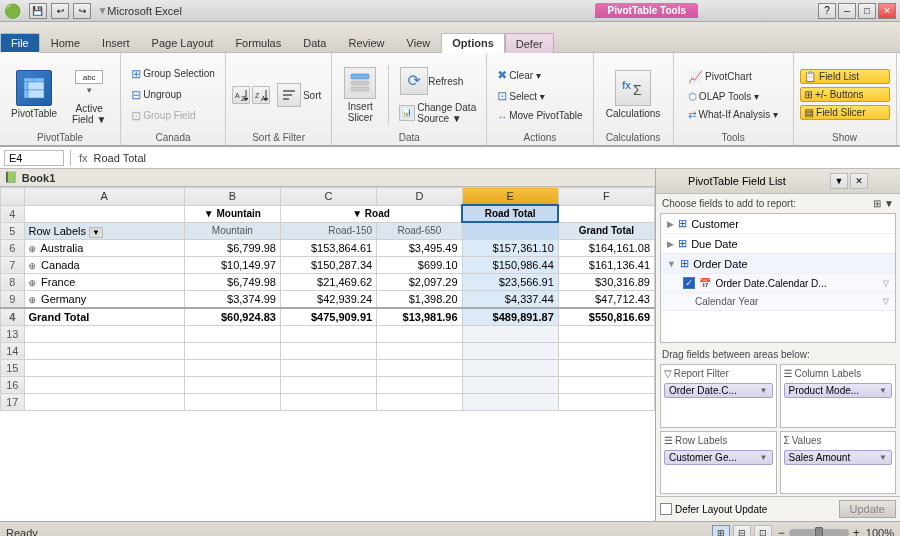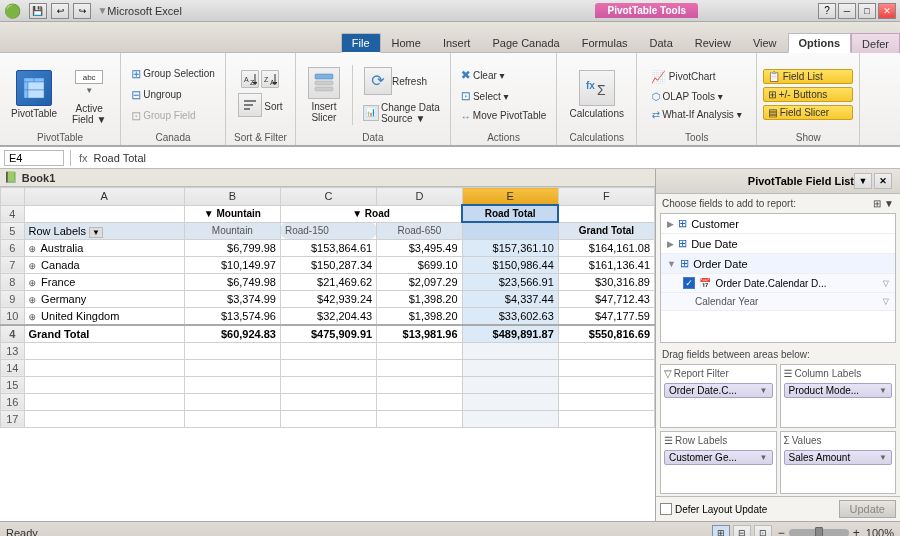--- a/index.html
+++ b/index.html
@@ -18,23 +18,22 @@
     .title-bar-left { display: flex; align-items: center; gap: 4px; }
     .title-bar-controls { display: flex; gap: 2px; }
     .title-ctrl { width: 18px; height: 16px; background: linear-gradient(to bottom, #f0f0f0, #d8d8d8); border: 1px solid #888; font-size: 9px; display: flex; align-items: center; justify-content: center; cursor: pointer; }
 
     
     .ribbon-tabs {
       background: linear-gradient(to bottom, #e8e4de, #d5d0ca);
       height: 31px;
       display: flex;
       align-items: flex-end;
-      padding-left: 20px;
+      padding-left: 0;
       border-bottom: 1px solid #bbb;
-      justify-content: flex-end;
     }
     .ribbon-tab {
       padding: 3px 10px;
       font-size: 11px;
       cursor: pointer;
       border: 1px solid transparent;
       border-bottom: none;
       height: 20px;
       display: flex;
       align-items: center;
@@ -180,26 +179,27 @@
       width: 245px;
       background: #f5f3f0;
       border-left: 1px solid #aaa;
       display: flex;
       flex-direction: column;
       font-size: 11px;
     }
     .pivot-panel-title {
       background: linear-gradient(to bottom, #e8e4de, #d8d4ce);
       padding: 4px 8px;
-      font-weight: bold;
+      font-weight: normal;
       font-size: 11px;
       border-bottom: 1px solid #bbb;
       display: flex;
       align-items: center;
-      justify-content: flex-end;
+      justify-content: center;
+      gap: 44px;
     }
     .pivot-panel-title-right { display: flex; gap: 2px; }
     .pivot-icon-btn {
       width: 18px; height: 16px;
       background: linear-gradient(to bottom, #f0f0f0, #ddd);
       border: 1px solid #bbb;
       display: flex; align-items: center; justify-content: center;
       font-size: 9px; cursor: pointer;
     }
     .pivot-section-label {
@@ -342,21 +342,21 @@
     <span class="title-ctrl">□</span>
     <span class="title-ctrl" style="background:linear-gradient(to bottom,#f88,#e44); color:white;">✕</span>
   </div>
 </div>
 
 <div style="position:relative;" class="ribbon-wrapper">
 <div class="ribbon-tabs">
   <div class="ribbon-tab active" style="background:#2060a0; color:white; border-radius:2px 2px 0 0;">File</div>
   <div class="ribbon-tab">Home</div>
   <div class="ribbon-tab">Insert</div>
-  <div class="ribbon-tab">Page Canada</div>
+  <div class="ribbon-tab">Page Layout</div>
   <div class="ribbon-tab">Formulas</div>
   <div class="ribbon-tab">Data</div>
   <div class="ribbon-tab">Review</div>
   <div class="ribbon-tab">View</div>
   <div class="ribbon-tab" style="background:#fff; border:1px solid #bbb; border-bottom:1px solid #fff; margin-bottom:-1px; font-weight:bold; color:#333;">Options</div>
   <div class="ribbon-tab" style="background:linear-gradient(to bottom,#eedde8,#e0ccd8); border:1px solid #c8a0c0; border-bottom:none; margin-bottom:-1px;">Defer</div>
 </div>
 
 <div class="ribbon">
 
@@ -398,21 +398,21 @@
       </div>
       <div class="ribbon-btn-small" style="color:#aaa;">
         <span style="color:#aaa; font-size:12px;">⊡</span>
         <span>Group Field</span>
       </div>
     </div>
     <div class="ribbon-group-label">Canada</div>
   </div>
 
   <div class="ribbon-group" style="min-width:70px;">
-    <div class="ribbon-group-content" style="flex-direction:column; align-items:center; justify-content:center; gap:3px;">
+    <div class="ribbon-group-content" style="flex-direction:row; align-items:center; justify-content:center; gap:3px;">
       <div style="display:flex; gap:2px;">
         <div class="sort-btn">
           <svg width="14" height="14">
             <text x="1" y="10" font-size="7" fill="#333">A</text>
             <text x="7" y="13" font-size="7" fill="#333">Z</text>
             <line x1="12" y1="2" x2="12" y2="12" stroke="#333" stroke-width="1"></line>
             <polygon points="9,10 12,13 15,10" fill="#333"></polygon>
           </svg>
         </div>
         <div class="sort-btn">
@@ -576,21 +576,21 @@
             <td style="font-weight:bold; text-align:center; font-size:10px;">▼ Mountain</td>
             <td style="font-weight:bold; text-align:center; font-size:10px;" colspan="2">▼ Road</td>
             <td class="road-total-header" style="font-weight:bold; text-align:center; font-size:10px; border: 2px solid #2060a0;">Road Total</td>
             <td></td>
           </tr>
 
           <tr style="background:#dce6f0;">
             <td class="row-header">5</td>
             <td style="font-weight:normal;">Row Labels <span style="background:#ddd;border:1px solid #bbb;padding:0 2px;font-size:8px;cursor:pointer;">▼</span></td>
             <td style="text-align:center; font-size:10px; color:#555;">Mountain</td>
-            <td style="text-align:left; font-size:10px; color:#555;border-radius:8px;">Road-150</td>
+            <td style="text-align:right; font-size:10px; color:#555;">Road-150</td>
             <td style="text-align:center; font-size:10px; color:#555;">Road-650</td>
             <td style="text-align:center; font-size:10px; color:#555; background:#c5d9f1;"></td>
             <td style="font-weight:bold; text-align:center; font-size:10px;">Grand Total</td>
           </tr>
 
           <tr>
             <td class="row-header">6</td>
             <td><span class="expand-icon">⊕</span> Australia</td>
             <td class="money">$6,799.98</td>
             <td class="money">$153,864.61</td>
@@ -622,29 +622,20 @@
           <tr>
             <td class="row-header">9</td>
             <td><span class="expand-icon">⊕</span> Germany</td>
             <td class="money">$3,374.99</td>
             <td class="money">$42,939.24</td>
             <td class="money">$1,398.20</td>
             <td class="money" style="background:#dceaf8;">$4,337.44</td>
             <td class="money">$47,712.43</td>
           </tr>
 
-          <tr>
-            <td class="row-header">10</td>
-            <td><span class="expand-icon">⊕</span> United Kingdom</td>
-            <td class="money">$13,574.96</td>
-            <td class="money">$32,204.43</td>
-            <td class="money">$1,398.20</td>
-            <td class="money" style="background:#dceaf8;">$33,602.63</td>
-            <td class="money">$47,177.59</td>
-          </tr>
 
 
           <tr class="grand-total-row">
             <td class="row-header">4</td>
             <td style="font-weight:bold;">Grand Total</td>
             <td class="money bold">$60,924.83</td>
             <td class="money bold">$475,909.91</td>
             <td class="money bold">$13,981.96</td>
             <td class="money bold" style="background:#dceaf8;">$489,891.87</td>
             <td class="money bold">$550,816.69</td>

